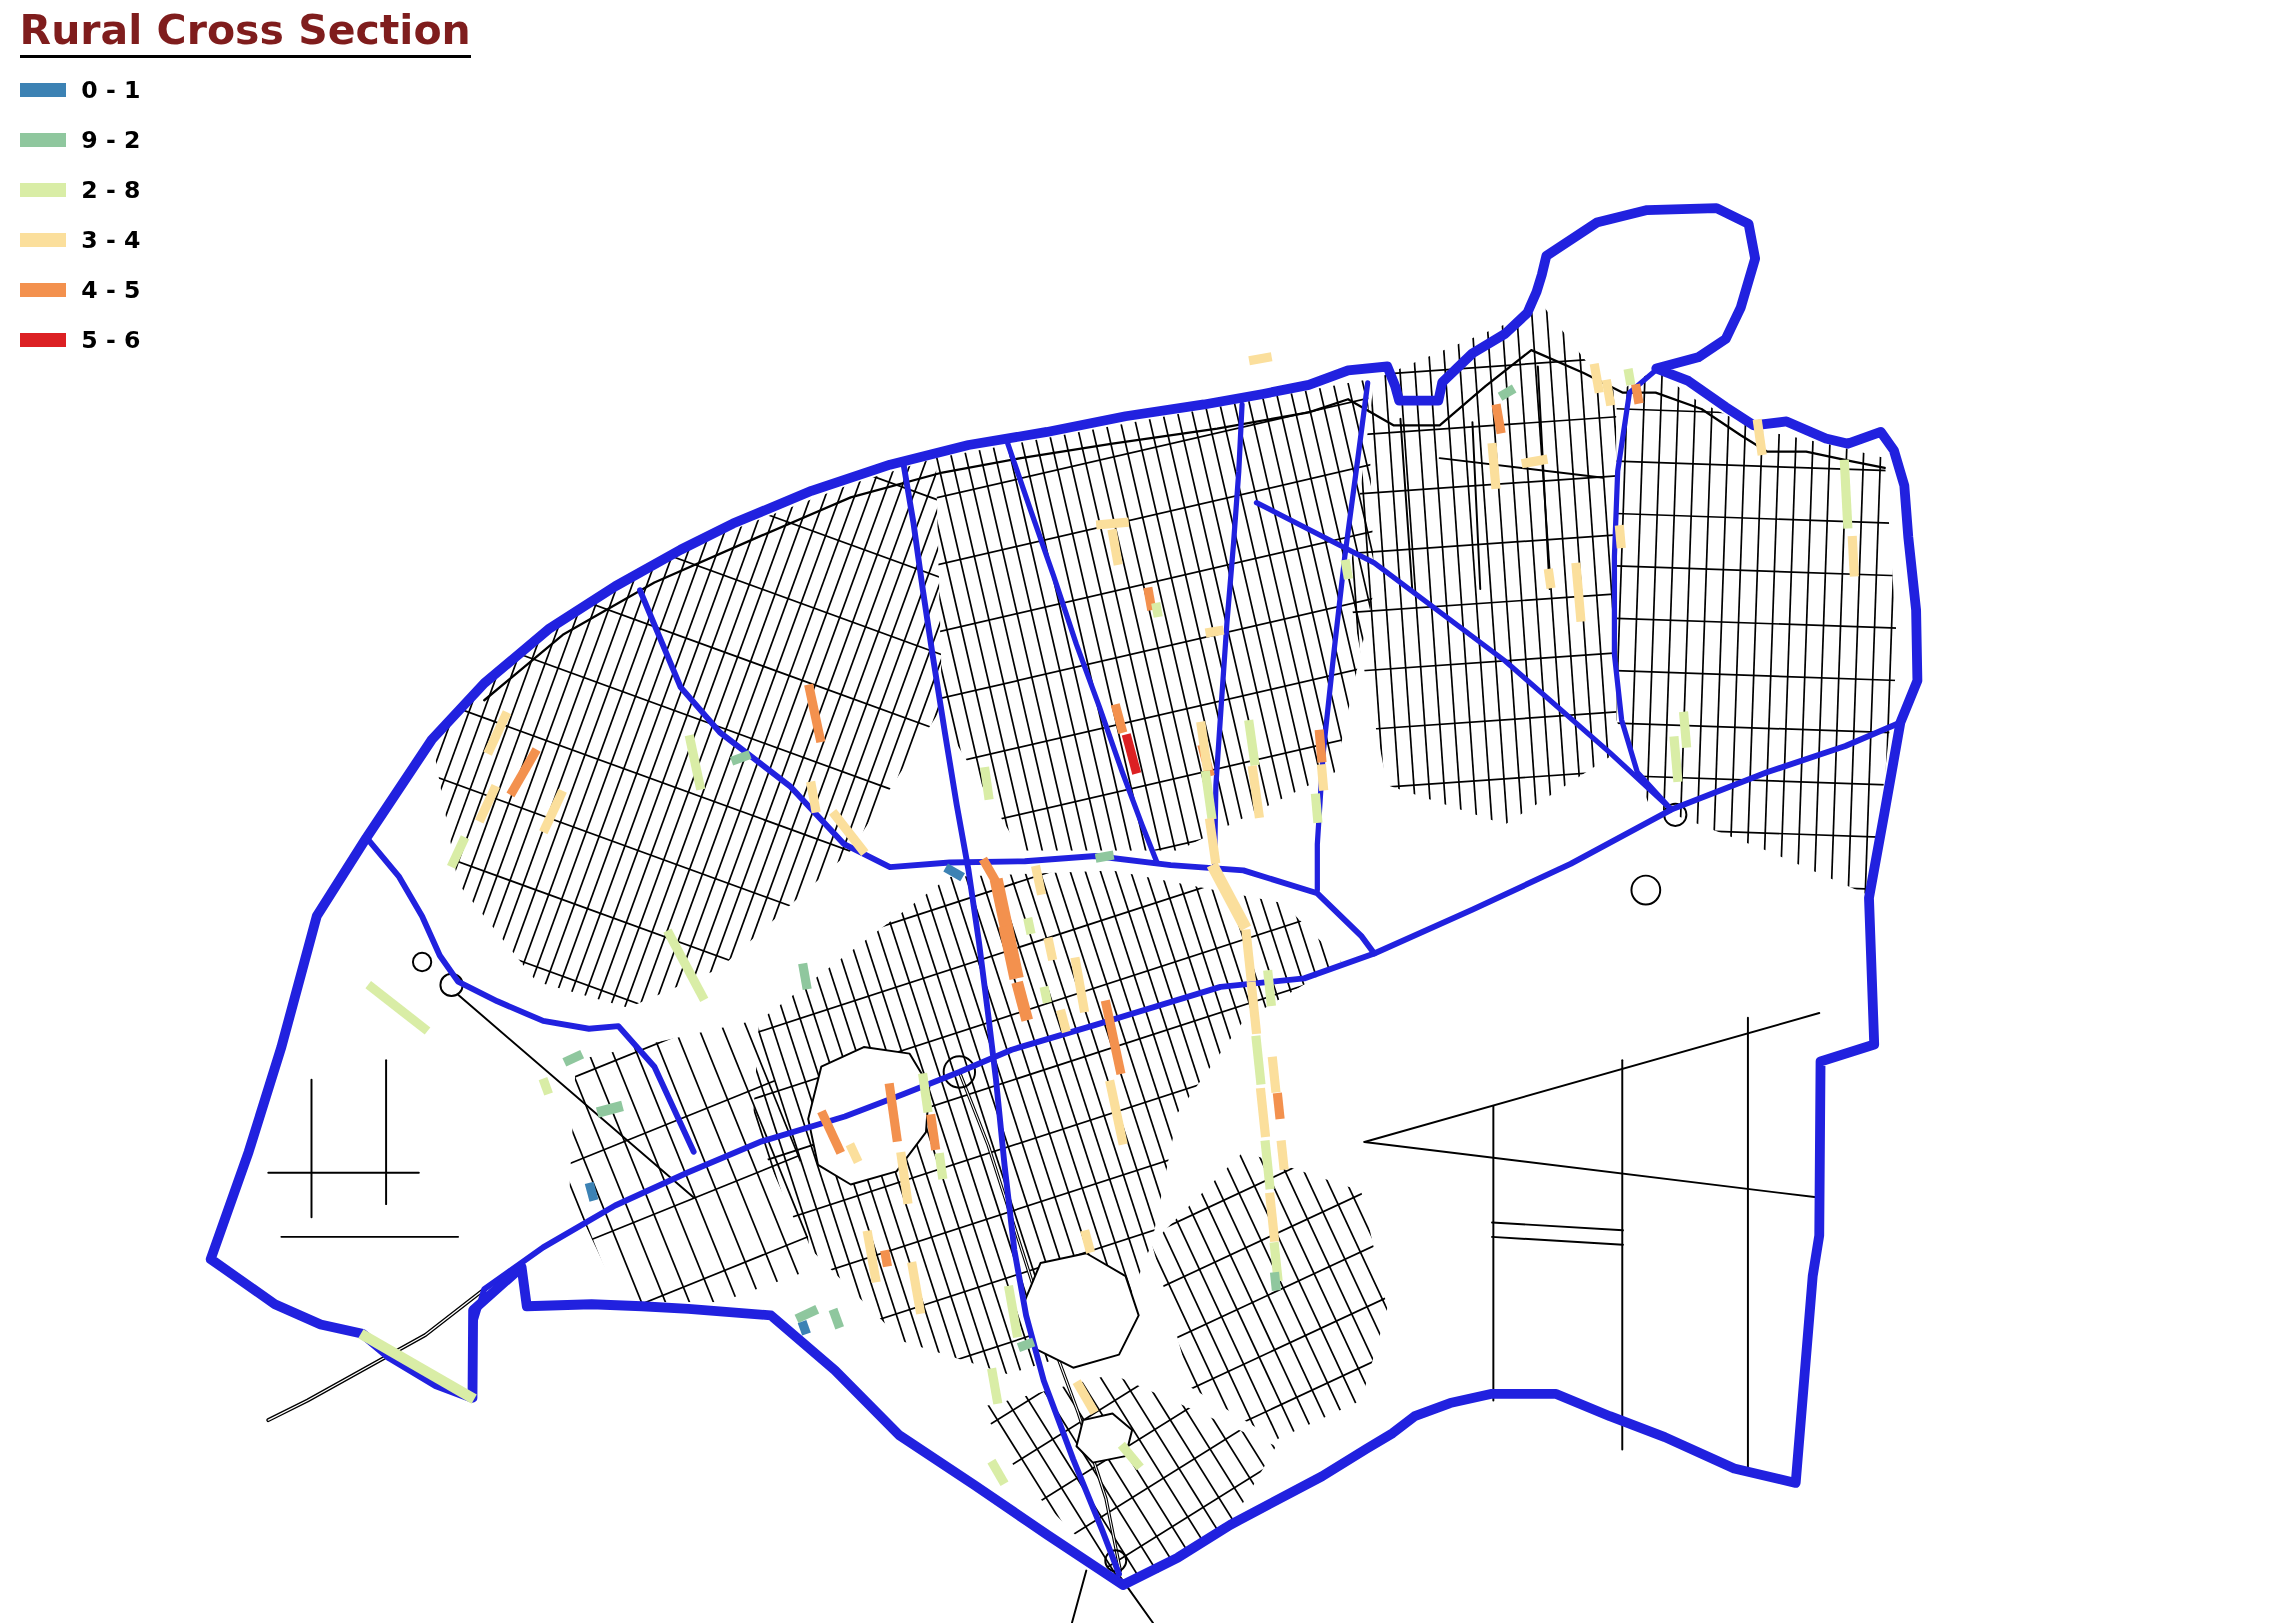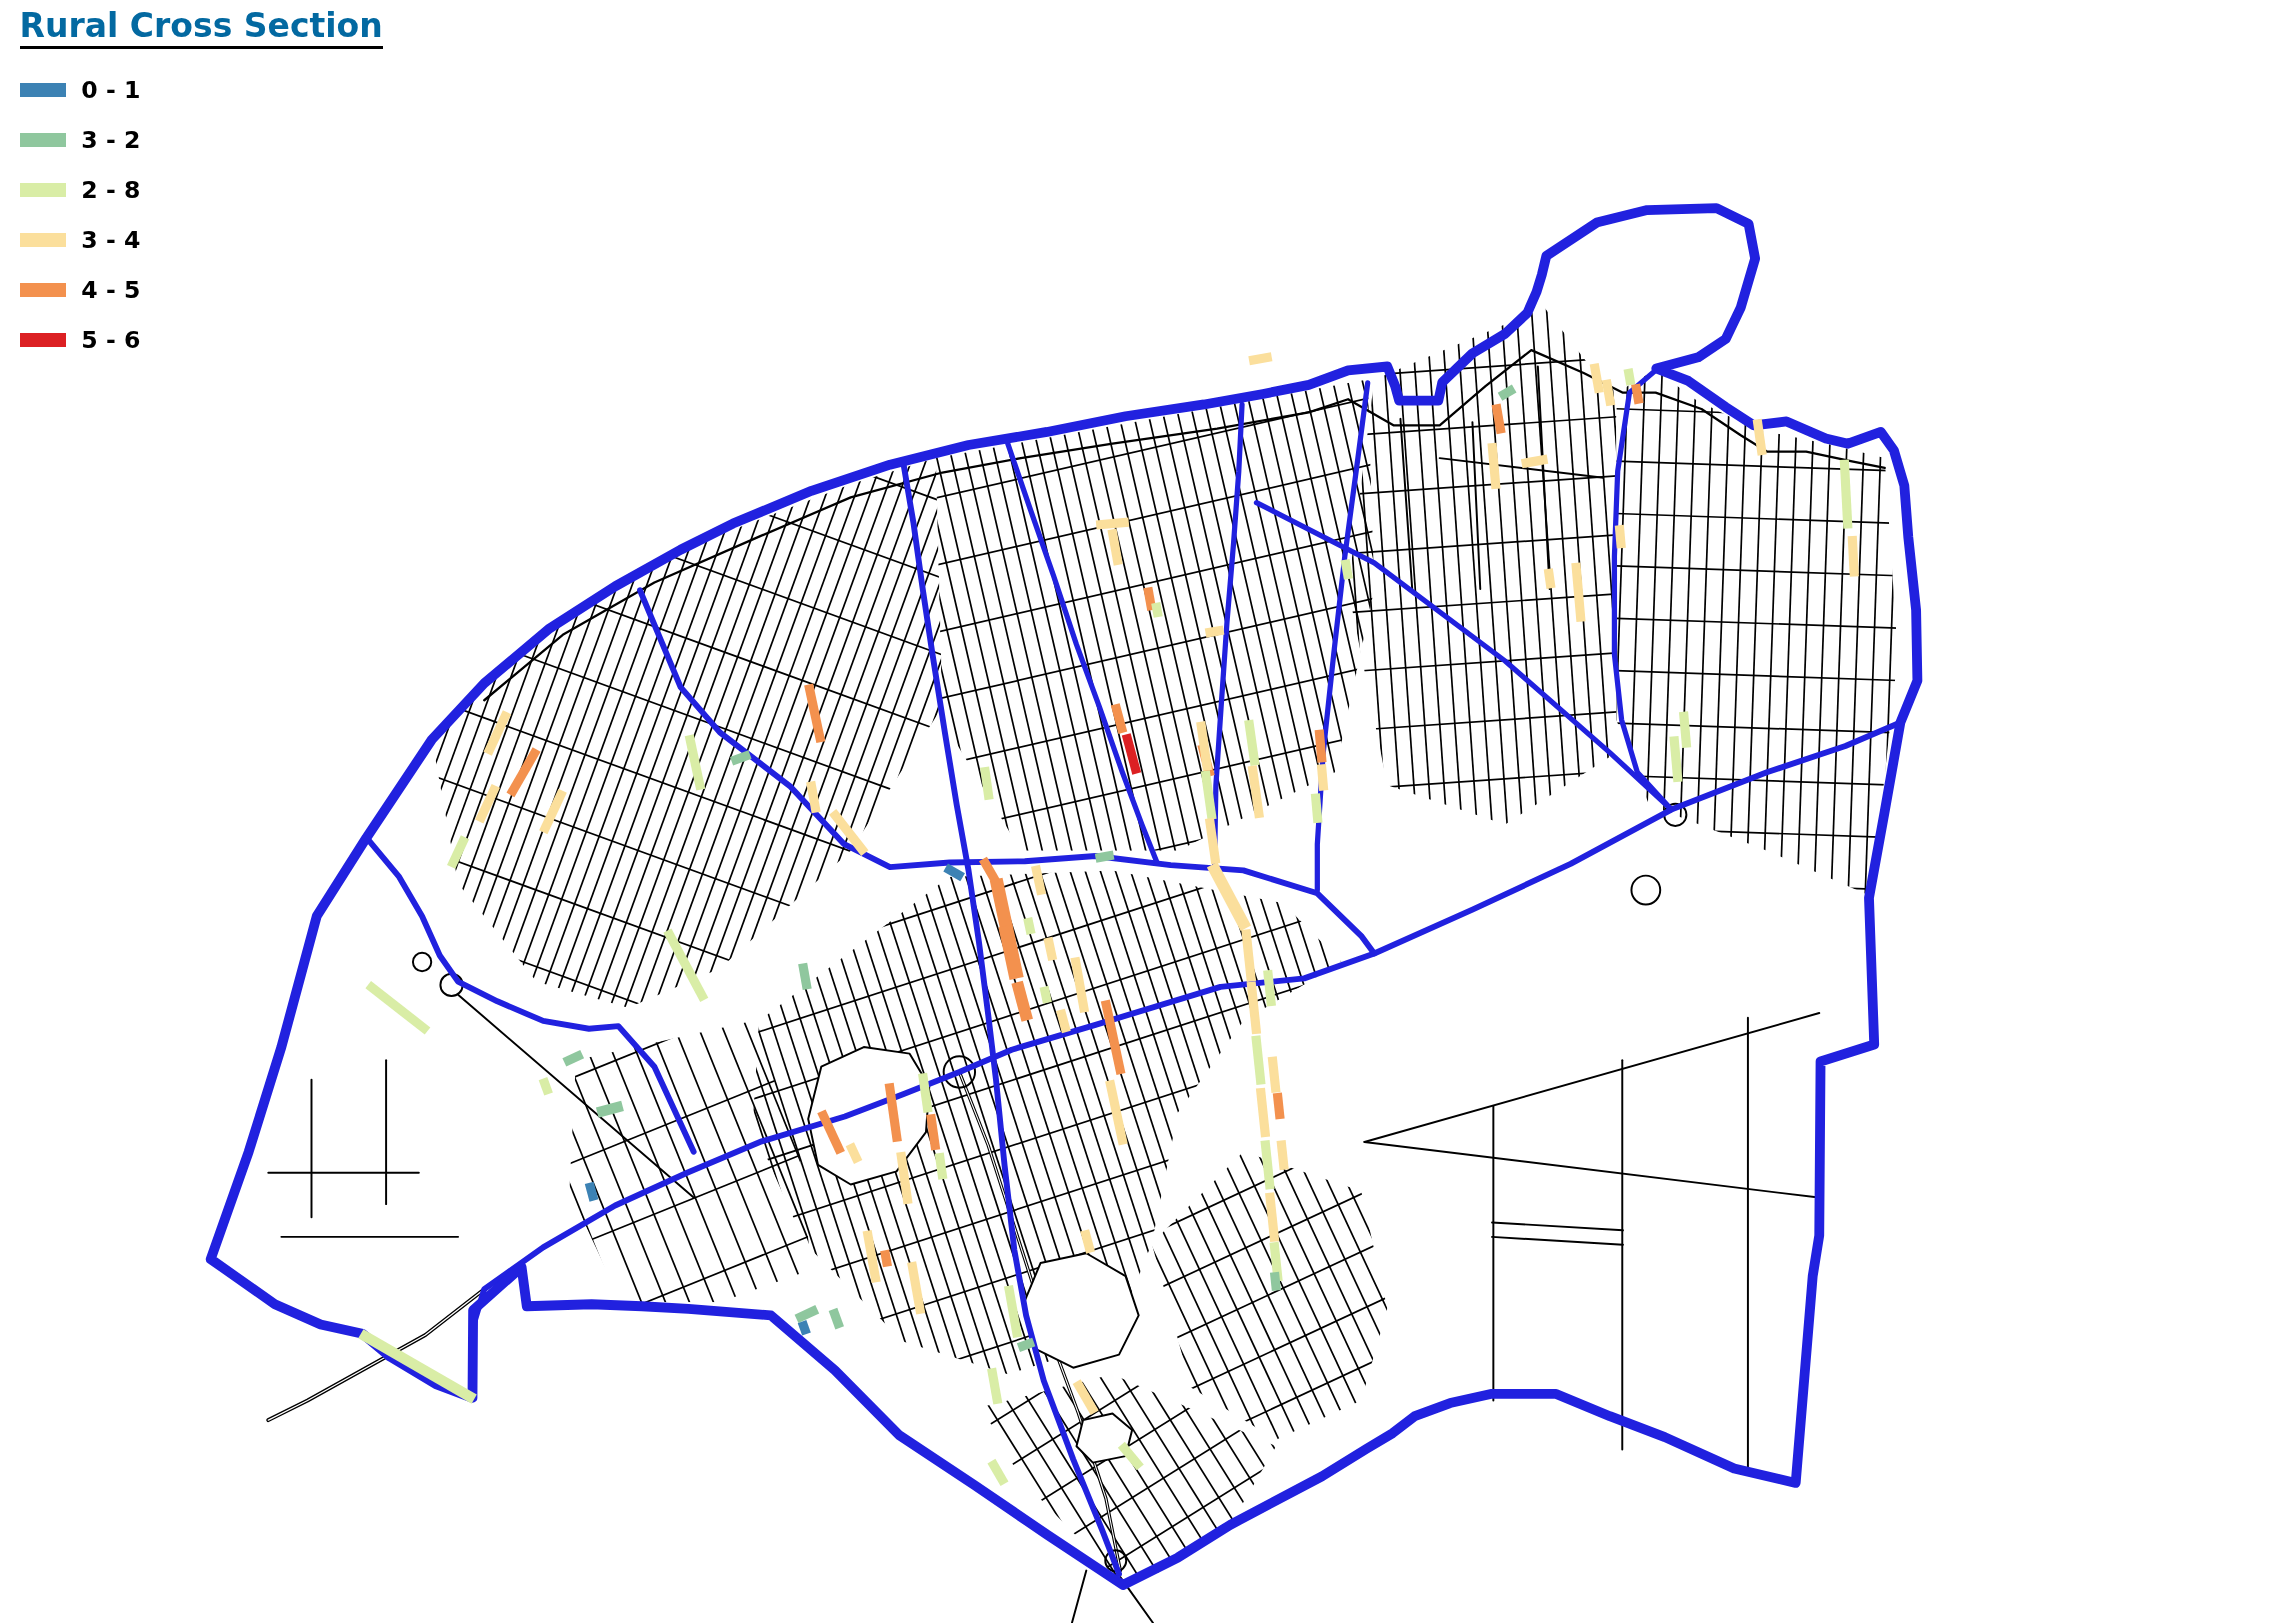--- a/index.html
+++ b/index.html
@@ -1,20 +1,20 @@
 <!DOCTYPE html>
 <html style="font-size:10.5px"><head>
 <meta charset="utf-8">
 <style>
   html,body{margin:0;padding:0;background:#ffffff;}
   body{width:2295px;height:1623px;position:relative;font-family:"DejaVu Sans","Liberation Sans",sans-serif;}
   #map-wrap{position:absolute;left:0;top:0;width:2295px;height:1623px;}
   #map-svg{position:absolute;left:0;top:0;}
   #title-block{position:absolute;left:19.6px;top:7.9px;z-index:5;}
-  #page-title{font-size:33px;font-weight:bold;color:#0369a1;border-bottom:3.9px solid #000;padding-bottom:1.3px;line-height:1.1;margin-top:40px;}
+  #page-title{font-size:41px;font-weight:bold;color:#7f1d1d;border-bottom:3.9px solid #000;padding-bottom:1.3px;line-height:1.1;margin-top:40px;}
   #legend{position:absolute;left:19.6px;top:65px;z-index:5;}
   .legend-row{display:flex;align-items:center;height:50px;font-weight:bold;}
   .legend-swatch{width:46px;height:13.7px;margin-right:15.7px;flex:0 0 auto;}
   .legend-label{font-size:23.6px;color:#000;}
 </style>
 </head>
 <body>
 
 <div id="map-wrap">
   <svg id="map-svg" width="2295" height="1623" viewBox="0 0 3507 2480" xmlns="http://www.w3.org/2000/svg">
@@ -1108,21 +1108,21 @@
   <div id="title-block">
     <span id="page-title">Rural Cross Section</span>
   </div>
   <div id="legend">
     <div class="legend-row">
       <span class="legend-swatch" style="background: rgb(60, 130, 180);"></span>
       <span class="legend-label">0 - 1</span>
     </div>
     <div class="legend-row">
       <span class="legend-swatch" style="background: rgb(143, 199, 158);"></span>
-      <span class="legend-label">3 - 2</span>
+      <span class="legend-label">9 - 2</span>
     </div>
     <div class="legend-row">
       <span class="legend-swatch" style="background: rgb(217, 237, 166);"></span>
       <span class="legend-label">2 - 8</span>
     </div>
     <div class="legend-row">
       <span class="legend-swatch" style="background: rgb(251, 223, 156);"></span>
       <span class="legend-label">3 - 4</span>
     </div>
     <div class="legend-row">

